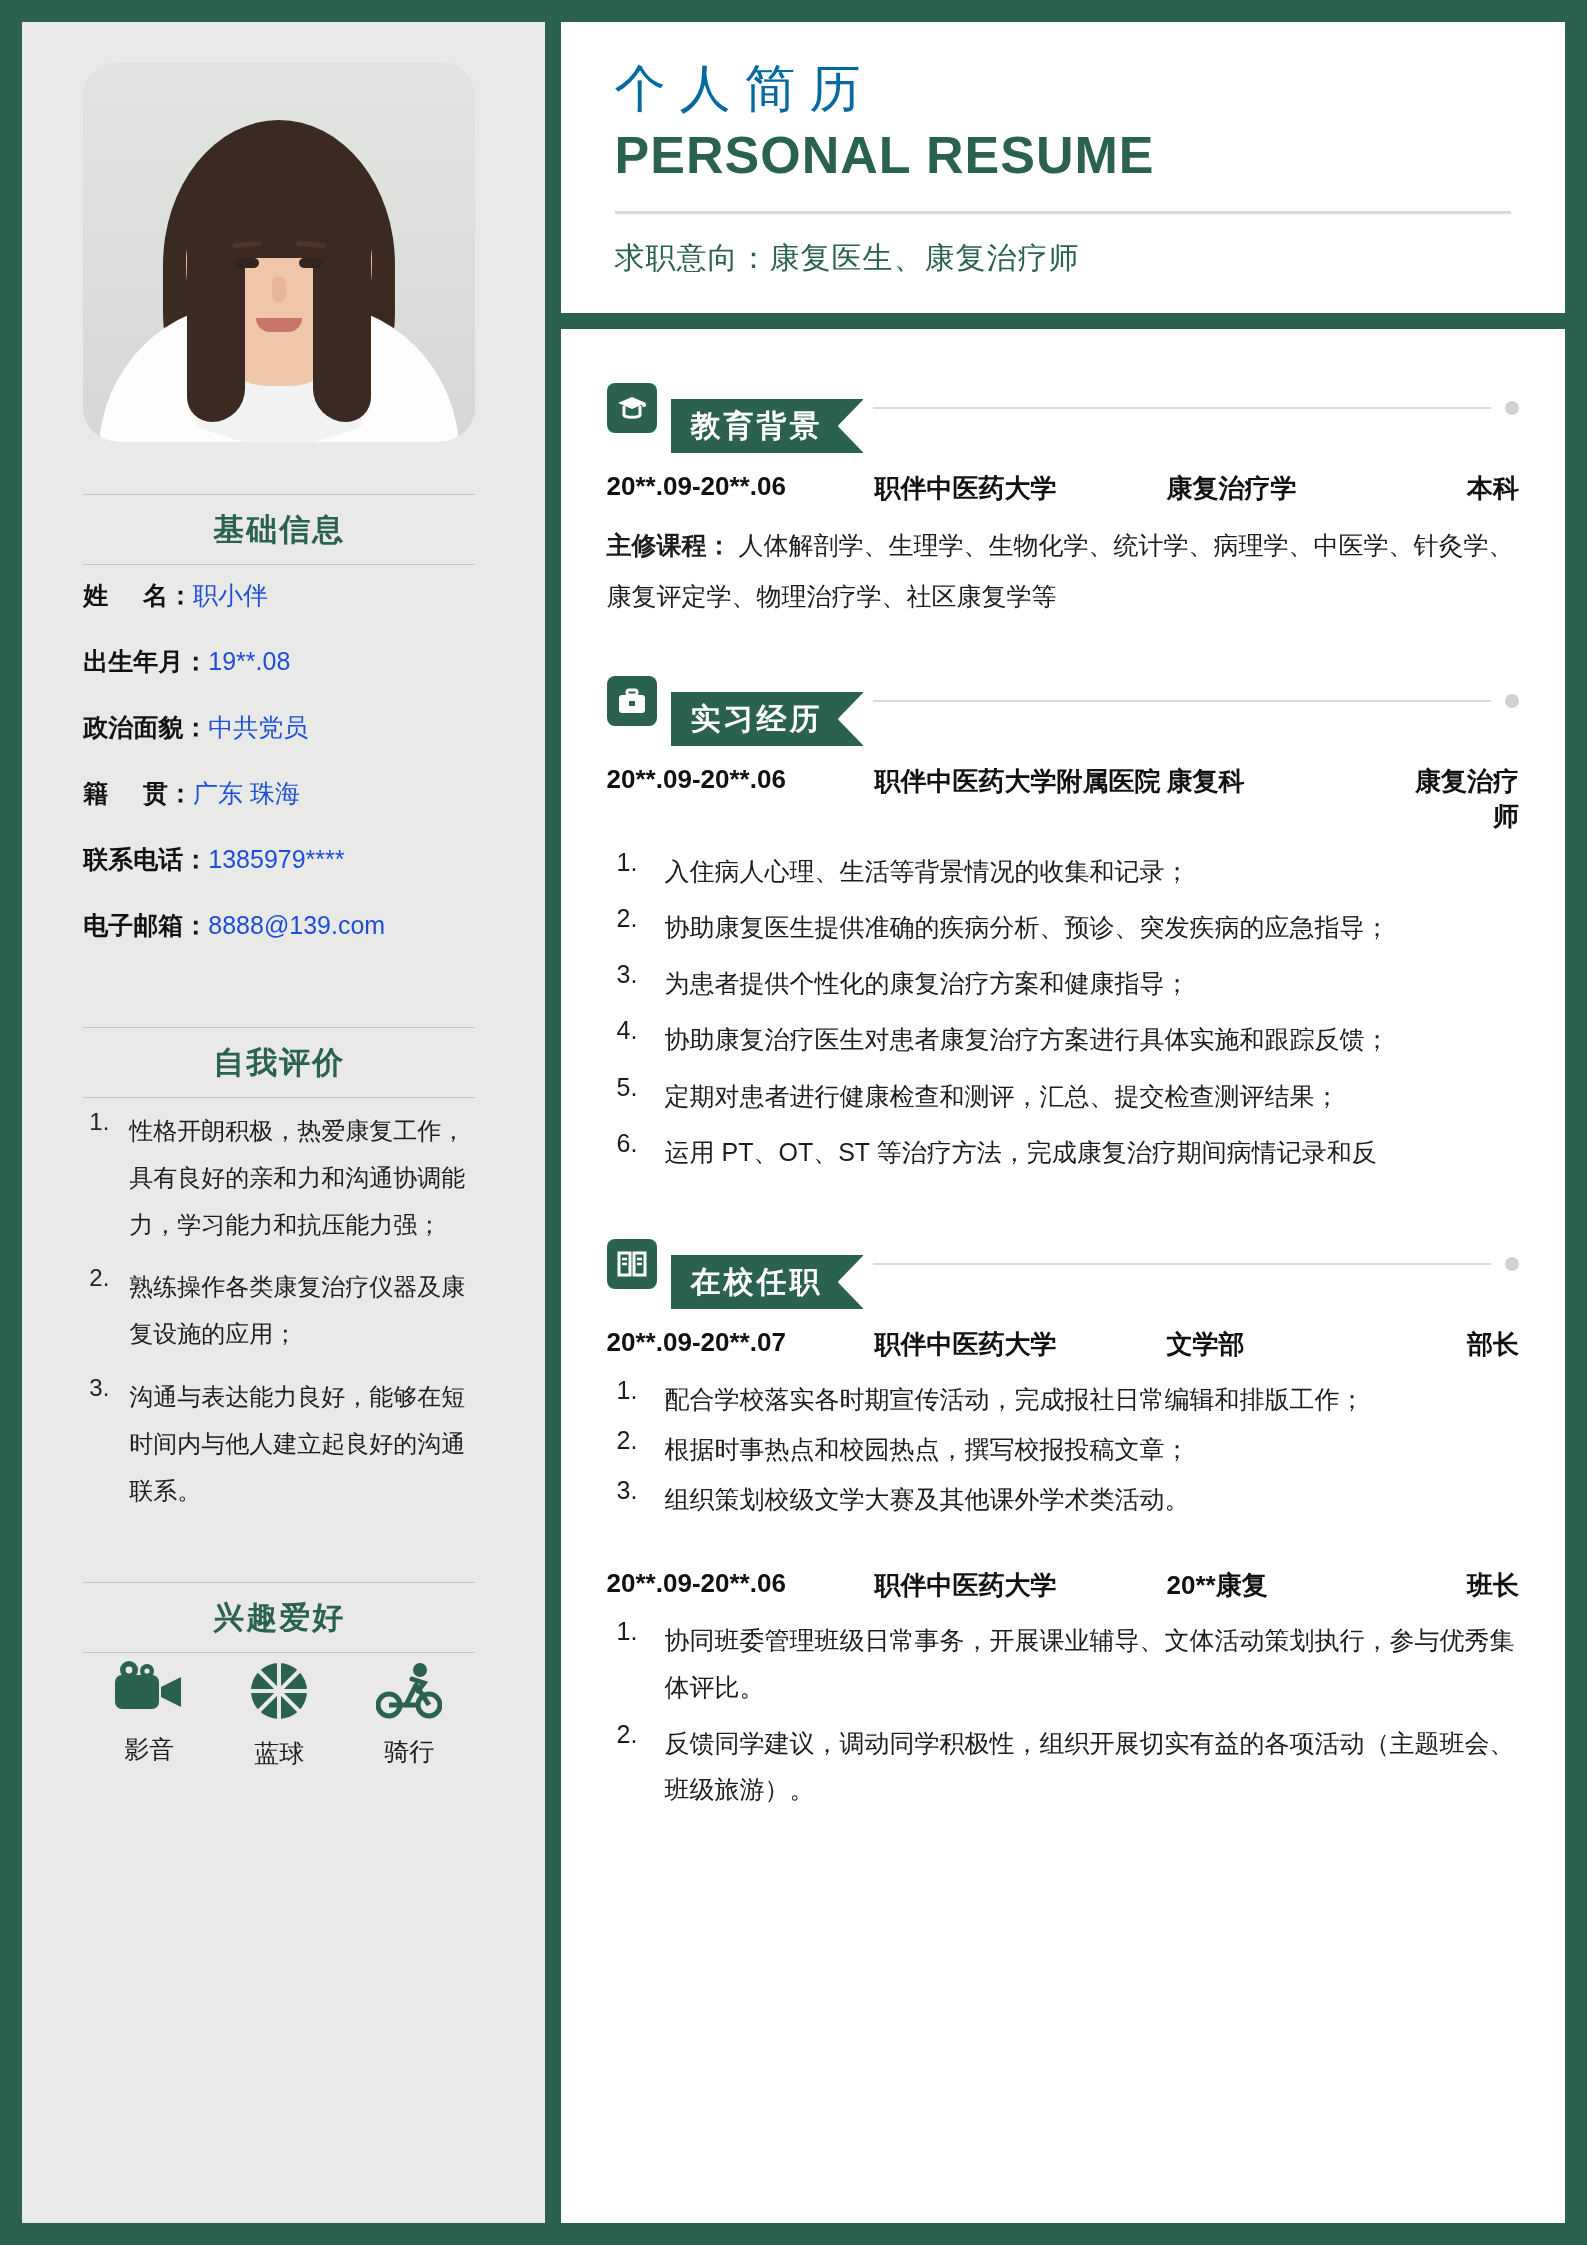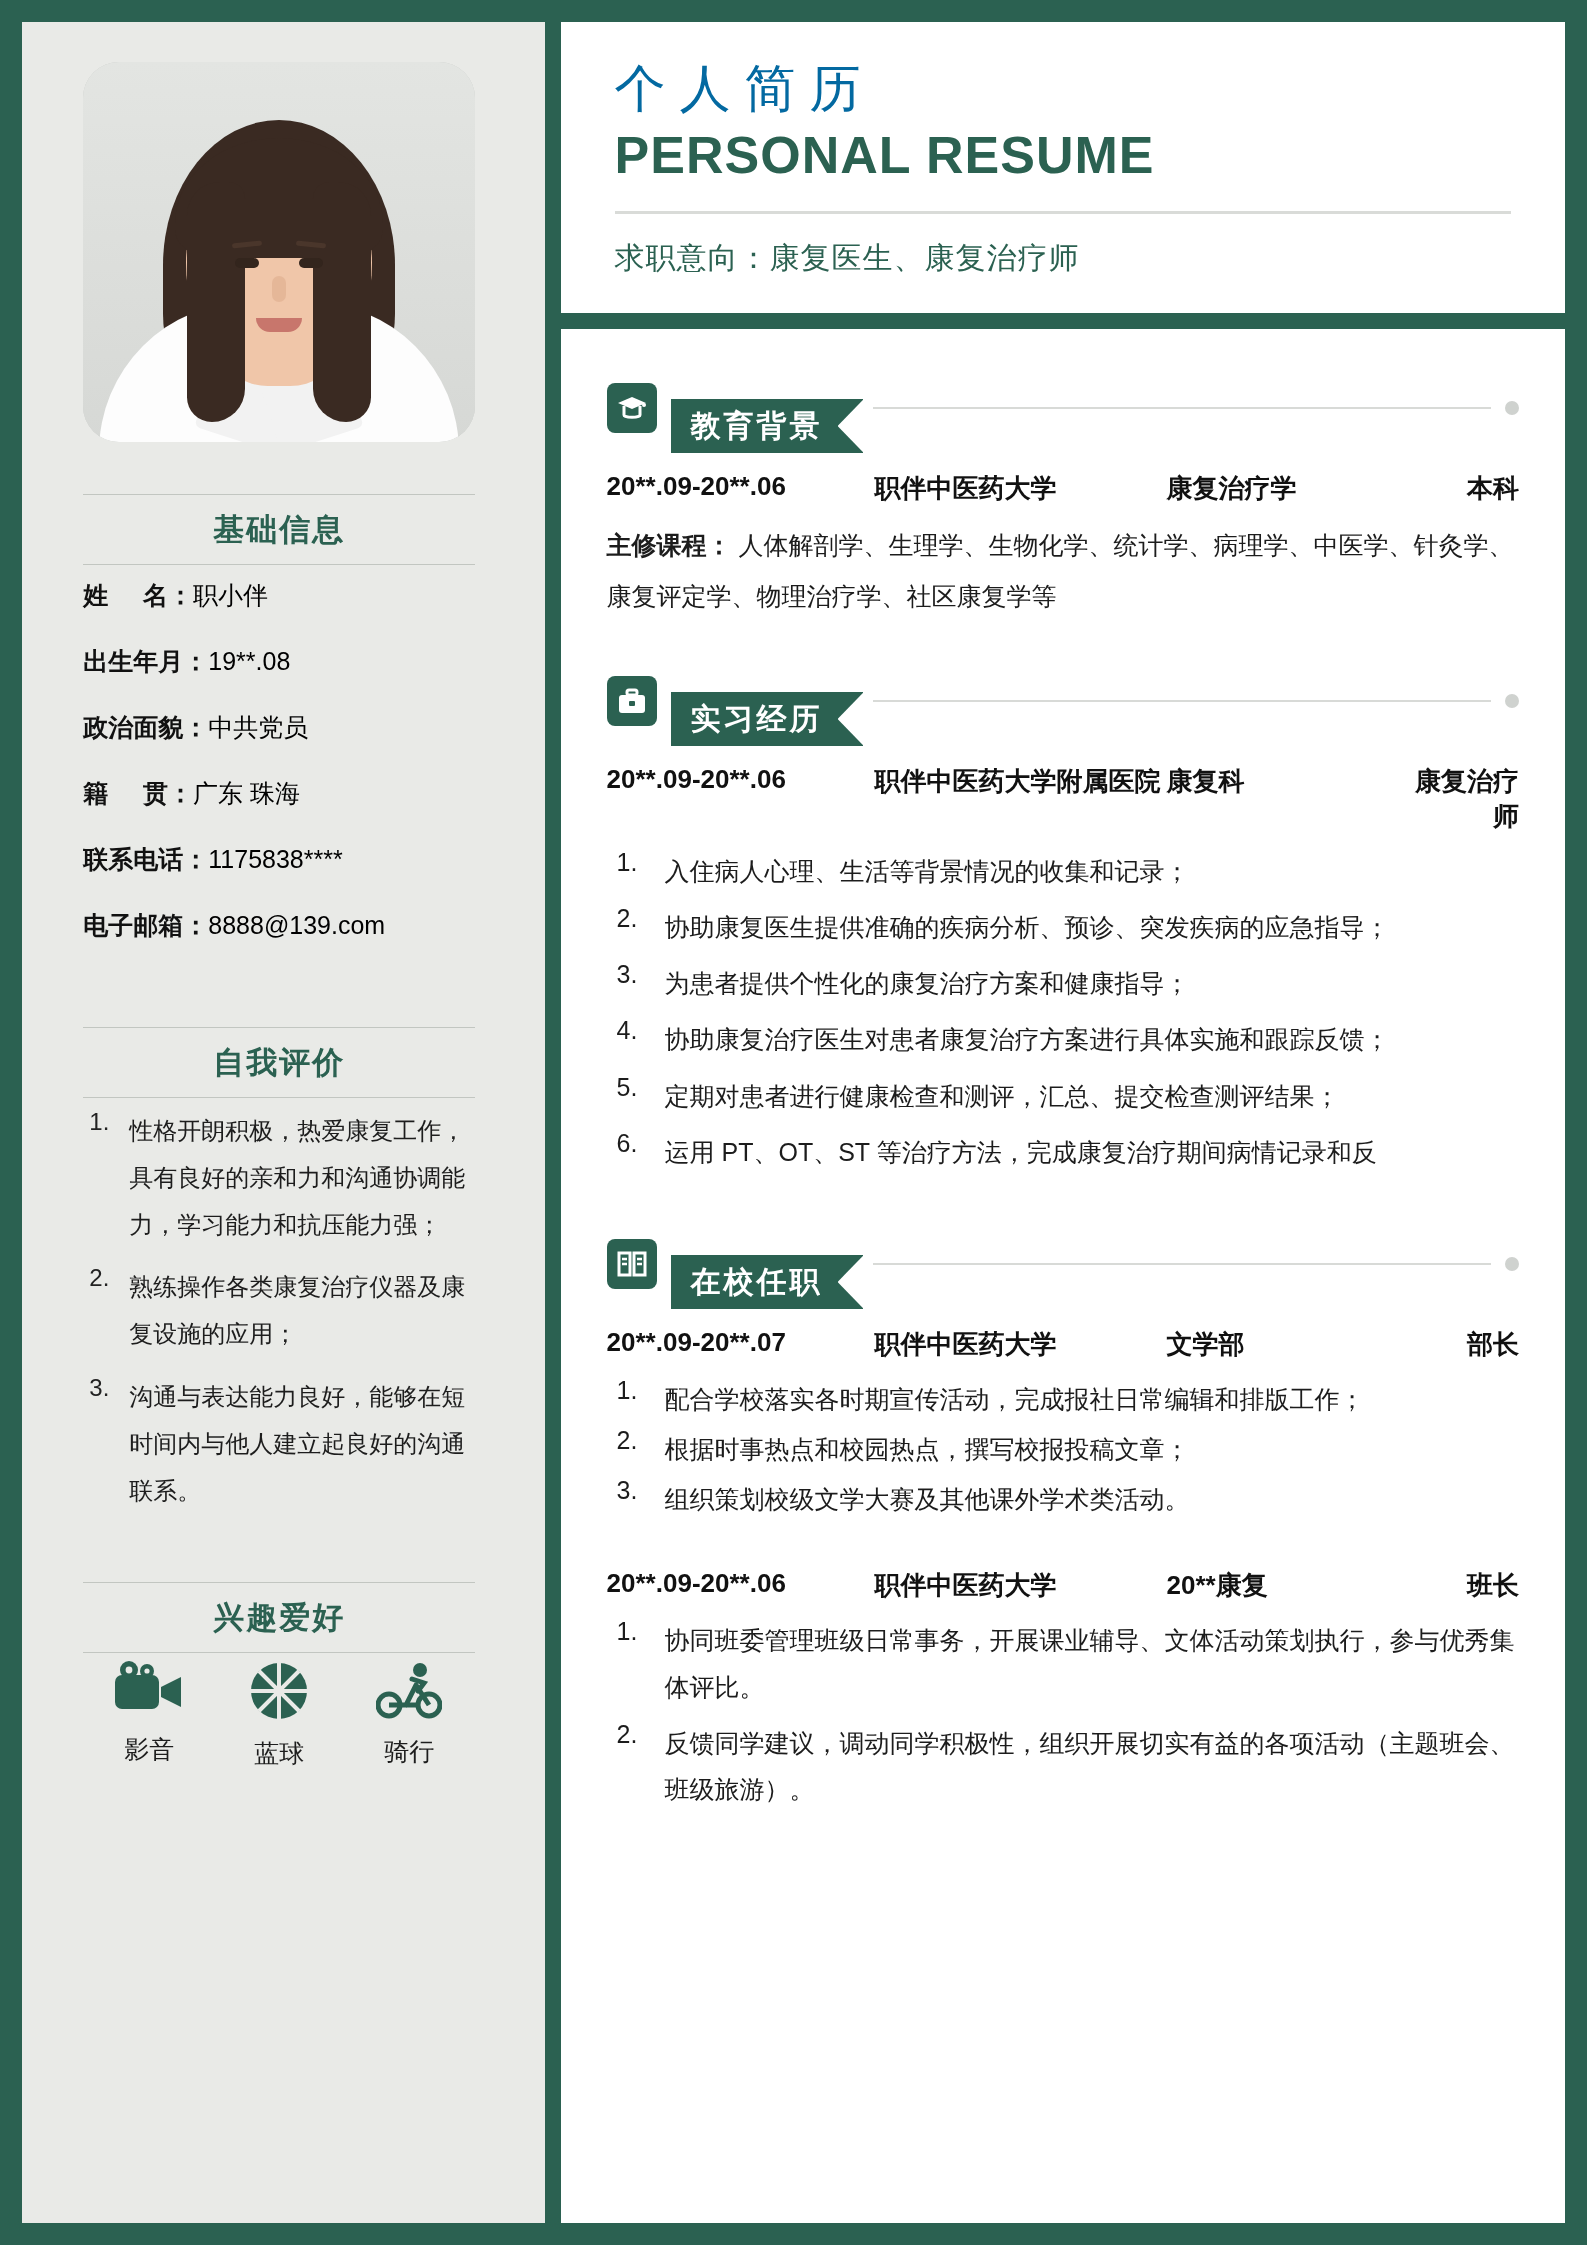--- a/index.html
+++ b/index.html
@@ -82,21 +82,21 @@
   .sec-rule{height:1px;background:#c2c6c1;}
   .sec-title{
     text-align:center;color:#2b6151;font-size:31px;font-weight:700;
     letter-spacing:2px;padding:14px 0 13px 0;
   }
   .info-list{width:392px;margin-top:14px;}
   .info-row{
     display:flex;align-items:baseline;margin:0 0 33px 0;font-size:25px;color:#222;
   }
   .info-label{font-weight:700;color:#111;white-space:pre;text-align:center;}
-  .info-value{font-weight:400;color:#000000;}
+  .info-value{font-weight:400;color:#1d4ed8;}
 
   .eval-list{width:392px;margin-top:10px;}
   .eval-item{display:flex;margin-bottom:16px;}
   .eval-num{width:46px;flex:0 0 46px;font-size:24px;color:#222;padding-left:6px;box-sizing:border-box;}
   .eval-text{font-size:24px;color:#1d1d1d;line-height:1.95;}
 
   .hobbies{width:392px;margin-top:8px;display:flex;justify-content:space-between;padding:0 18px;box-sizing:border-box;}
   .hobby{width:96px;display:flex;flex-direction:column;align-items:center;}
   .hobby svg{display:block;}
   .hobby-label{margin-top:16px;font-size:25px;color:#1d1d1d;}
@@ -200,21 +200,21 @@
       <div class="info-row">
         <span class="info-label">政治面貌：</span>
         <span class="info-value">中共党员</span>
       </div>
       <div class="info-row">
         <span class="info-label">籍     贯：</span>
         <span class="info-value"> 广东 珠海</span>
       </div>
       <div class="info-row">
         <span class="info-label">联系电话：</span>
-        <span class="info-value">1175838****</span>
+        <span class="info-value">1385979****</span>
       </div>
       <div class="info-row">
         <span class="info-label">电子邮箱：</span>
         <span class="info-value">8888@139.com</span>
       </div>
     </div>
 
     <div class="sec-title-wrap">
       <div class="sec-rule"></div>
       <div class="sec-title">自我评价</div>

